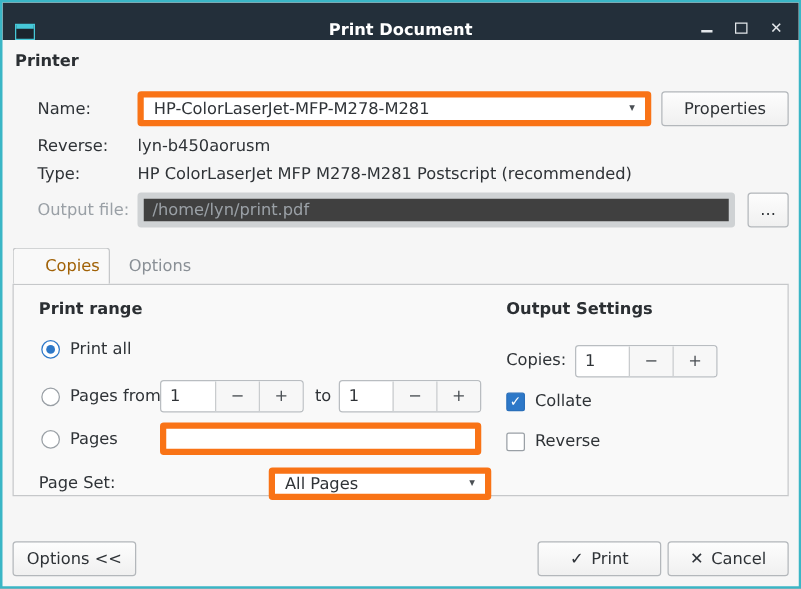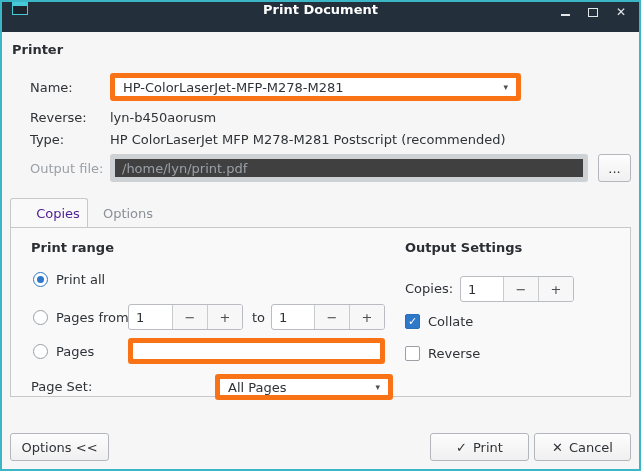--- a/index.html
+++ b/index.html
@@ -8,21 +8,21 @@
     width:641px;height:471px;
     box-sizing:border-box;
     border:2px solid #3ab6c6;
     background:#f6f6f6;
     font-family:"DejaVu Sans","Liberation Sans",sans-serif;
     font-size:13px;
     color:#2f3337;
     overflow:hidden;
   }
   
-  .titlebar{position:relative;height:30px;background:#232f3a;display:flex;align-items:flex-start;}
+  .titlebar{position:relative;height:30px;background:#232f3a;display:flex;align-items:flex-end;}
   .title{position:absolute;left:0;right:0;text-align:center;color:#ffffff;font-weight:bold;}
   .win-icon{position:relative;margin-left:10px;width:14px;height:11px;border:1px solid #46c8d8;background:#1b242d;z-index:1;}
   .win-icon::before{content:"";position:absolute;top:0;left:0;right:0;height:3px;background:#46c8d8;}
   .win-controls{margin-left:auto;margin-right:8px;display:flex;gap:8px;z-index:1;}
   .ctrl{width:20px;height:20px;display:flex;align-items:center;justify-content:center;cursor:default;}
   .min-glyph{width:9px;height:2px;background:#e3e7ea;margin-top:6px;}
   .max-glyph{width:8px;height:7px;border:1px solid #e3e7ea;}
   .close-glyph{color:#e3e7ea;font-size:12px;line-height:12px;}
   
   .content{position:absolute;top:30px;left:0;right:0;bottom:0;}
@@ -36,21 +36,21 @@
   .combo{display:flex;align-items:center;padding:0 24px 0 8px;position:relative;cursor:default;}
   .combo-val{white-space:nowrap;overflow:hidden;}
   .combo-arrow{position:absolute;right:8px;top:50%;transform:translateY(-50%);font-size:9px;color:#4a4f54;}
   .btn{display:flex;align-items:center;justify-content:center;gap:6px;
        background:linear-gradient(#fdfdfd,#f0f0f0);border:1px solid #b3b7bb;border-radius:3px;
        font:inherit;color:#2f3337;padding:0;cursor:default;}
   .btn-icon{font-size:13px;color:#30343a;}
   
   .tab{position:absolute;top:0;height:28px;display:flex;align-items:center;justify-content:center;cursor:default;box-sizing:border-box;}
   .tabbar{position:absolute;left:8px;top:166px;width:621px;height:29px;}
-  .tab.active{background:#f9f9f9;border:1px solid #c6c8ca;border-bottom:none;border-radius:3px 3px 0 0;height:29px;z-index:2;color:#4c1d95;padding-left:18px;}
+  .tab.active{background:#f9f9f9;border:1px solid #c6c8ca;border-bottom:none;border-radius:3px 3px 0 0;height:29px;z-index:2;color:#a16207;padding-left:18px;}
   .tab.inactive{color:#8a9096;padding-top:2px;}
   .panel{position:absolute;left:8px;top:195px;width:621px;height:170px;background:#f9f9f9;border:1px solid #c6c8ca;box-sizing:border-box;z-index:1;}
   
   .radio{position:absolute;width:15px;height:15px;border-radius:50%;background:#ffffff;border:1px solid #9aa0a6;box-sizing:border-box;cursor:default;}
   .radio.selected{border-color:#2d78c8;}
   .radio.selected::after{content:"";position:absolute;top:3px;left:3px;right:3px;bottom:3px;border-radius:50%;background:#2d78c8;}
   .check{position:absolute;width:15px;height:15px;border-radius:2px;background:#ffffff;border:1px solid #9aa0a6;box-sizing:border-box;
          display:flex;align-items:center;justify-content:center;cursor:default;}
   .check.checked{background:#2d78c8;border-color:#2a6fba;color:#ffffff;font-size:11px;font-weight:bold;}
   .rlabel{position:absolute;line-height:16px;white-space:nowrap;}
@@ -82,20 +82,21 @@
 
   <div class="content">
 
     <div class="section-label" style="left:10px;top:10px;">Printer</div>
 
     <div class="abs label" style="left:28px;top:41px;height:28px;">Name:</div>
     <div class="abs field combo" style="left:108px;top:41px;width:411px;height:28px;">
       <span class="combo-val">HP-ColorLaserJet-MFP-M278-M281</span>
       <span class="combo-arrow">▾</span>
     </div>
+    <button class="abs btn" style="left:527px;top:41px;width:102px;height:28px;">Properties</button>
 
     <div class="abs label" style="left:28px;top:75px;height:20px;">Reverse:</div>
     <div class="abs value" style="left:108px;top:75px;height:20px;">lyn-b450aorusm</div>
 
     <div class="abs label" style="left:28px;top:97px;height:20px;">Type:</div>
     <div class="abs value" style="left:108px;top:97px;height:20px;">HP ColorLaserJet MFP M278-M281 Postscript (recommended)</div>
 
     <div class="abs label dim" style="left:28px;top:122px;height:28px;">Output file:</div>
     <div class="abs field disabled label" style="left:108px;top:122px;width:478px;height:28px;padding-left:7px;">/home/lyn/print.pdf</div>
     <button class="abs btn" style="left:596px;top:122px;width:33px;height:28px;">...</button>

